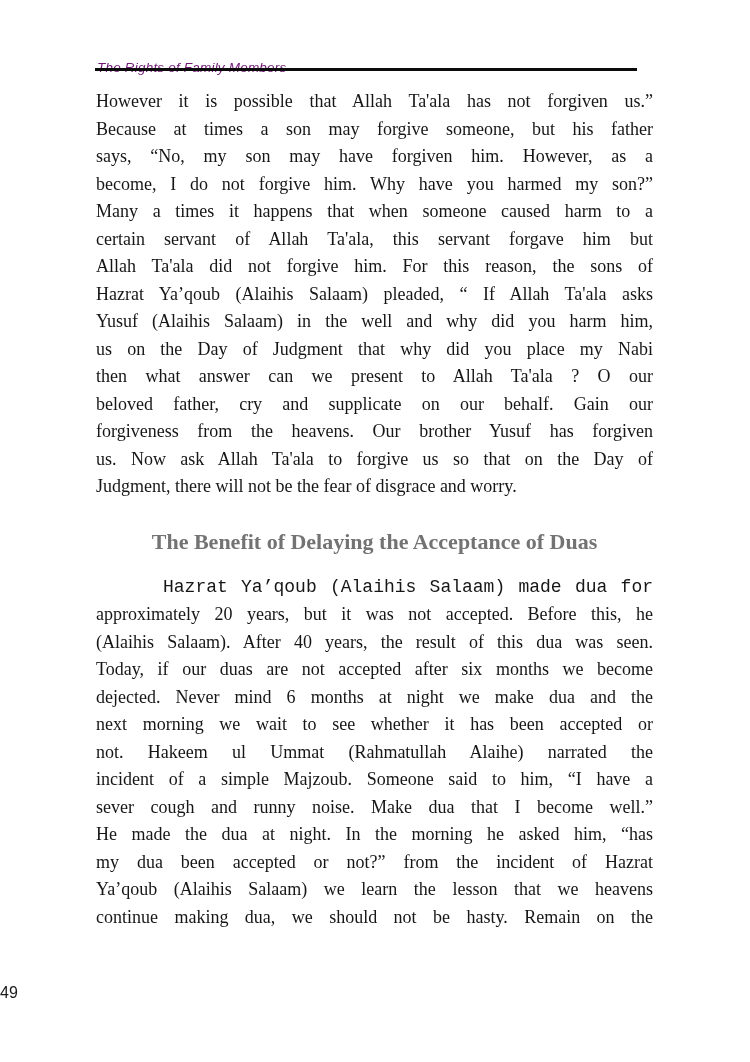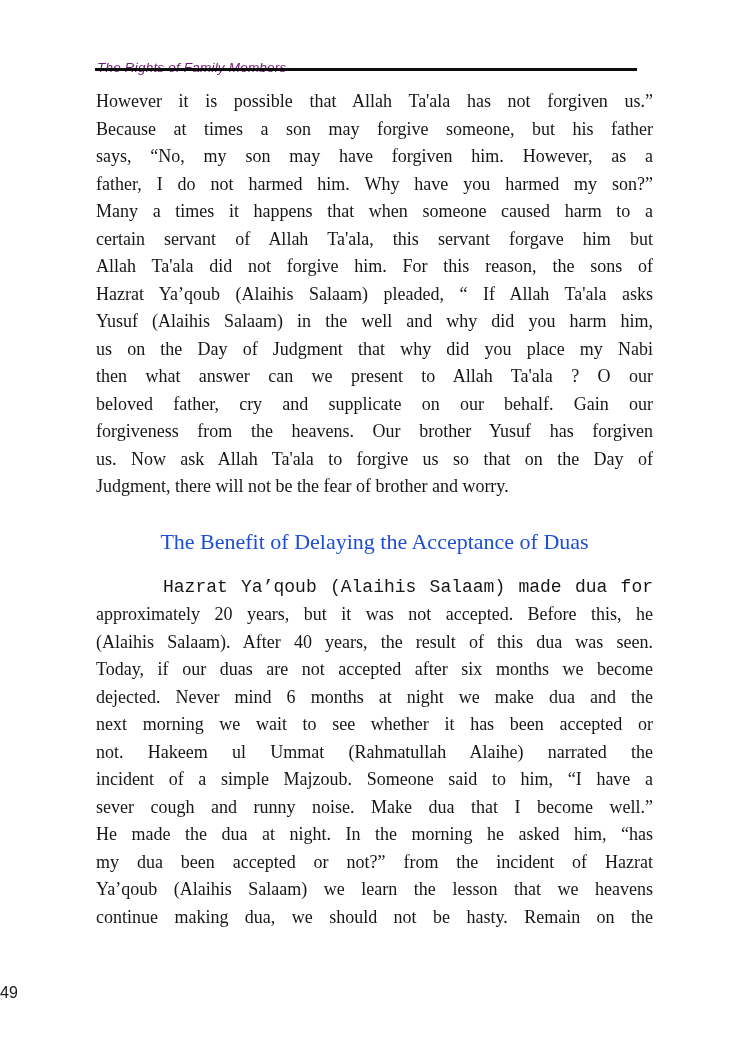--- a/index.html
+++ b/index.html
@@ -49,26 +49,26 @@
   }
   .paragraph .line.no-justify-last {
     text-align-last: left;
   }
   .paragraph.indent-first .line:first-child {
     text-indent: 67px;
     font-family: Liberation Mono, monospace;
   }
   .section-heading {
     font-family: "Liberation Serif", serif;
-    font-weight: normal;
+    font-weight: bold;
     font-size: 22px;
     line-height: 30px;
     text-align: center;
     margin: 26px 0 17px 0;
-    color: #1d4ed8;
+    color: #737373;
   }
   .page-number {
     position: absolute;
     top: 984px;
     left: 0;
     width: 100%;
     text-align: left;
     font-family: "Liberation Sans", sans-serif;
     font-size: 16px;
     color: #1a1a1a;
@@ -82,32 +82,32 @@
   <div class="running-header">The Rights of Family Members</div>
 
   <div class="header-rule"></div>
 
   <div class="text-column">
 
     <div class="paragraph">
         <div class="line">However it is possible that Allah Ta'ala has not forgiven us.”</div>
         <div class="line">Because at times a son may forgive someone, but his father</div>
         <div class="line">says, “No, my son may have forgiven him. However, as a</div>
-        <div class="line">father, I do not harmed him. Why have you harmed my son?”</div>
+        <div class="line">become, I do not forgive him. Why have you harmed my son?”</div>
         <div class="line">Many a times it happens that when someone caused harm to a</div>
         <div class="line">certain servant of Allah Ta'ala, this servant forgave him but</div>
         <div class="line">Allah Ta'ala did not forgive him. For this reason, the sons of</div>
         <div class="line">Hazrat Ya’qoub (Alaihis Salaam) pleaded, “ If Allah Ta'ala asks</div>
         <div class="line">Yusuf (Alaihis Salaam) in the well and why did you harm him,</div>
         <div class="line">us on the Day of Judgment that why did you place my Nabi</div>
         <div class="line">then what answer can we present to Allah Ta'ala ? O our</div>
         <div class="line">beloved father, cry and supplicate on our behalf. Gain our</div>
         <div class="line">forgiveness from the heavens. Our brother Yusuf has forgiven</div>
         <div class="line">us. Now ask Allah Ta'ala to forgive us so that on the Day of</div>
-        <div class="line no-justify-last">Judgment, there will not be the fear of brother and worry.</div>
+        <div class="line no-justify-last">Judgment, there will not be the fear of disgrace and worry.</div>
       </div>
 
     <h2 class="section-heading">The Benefit of Delaying the Acceptance of Duas</h2>
 
     <div class="paragraph indent-first">
         <div class="line">Hazrat Ya’qoub (Alaihis Salaam) made dua for</div>
         <div class="line">approximately 20 years, but it was not accepted. Before this, he</div>
         <div class="line">(Alaihis Salaam). After 40 years, the result of this dua was seen.</div>
         <div class="line">Today, if our duas are not accepted after six months we become</div>
         <div class="line">dejected. Never mind 6 months at night we make dua and the</div>

